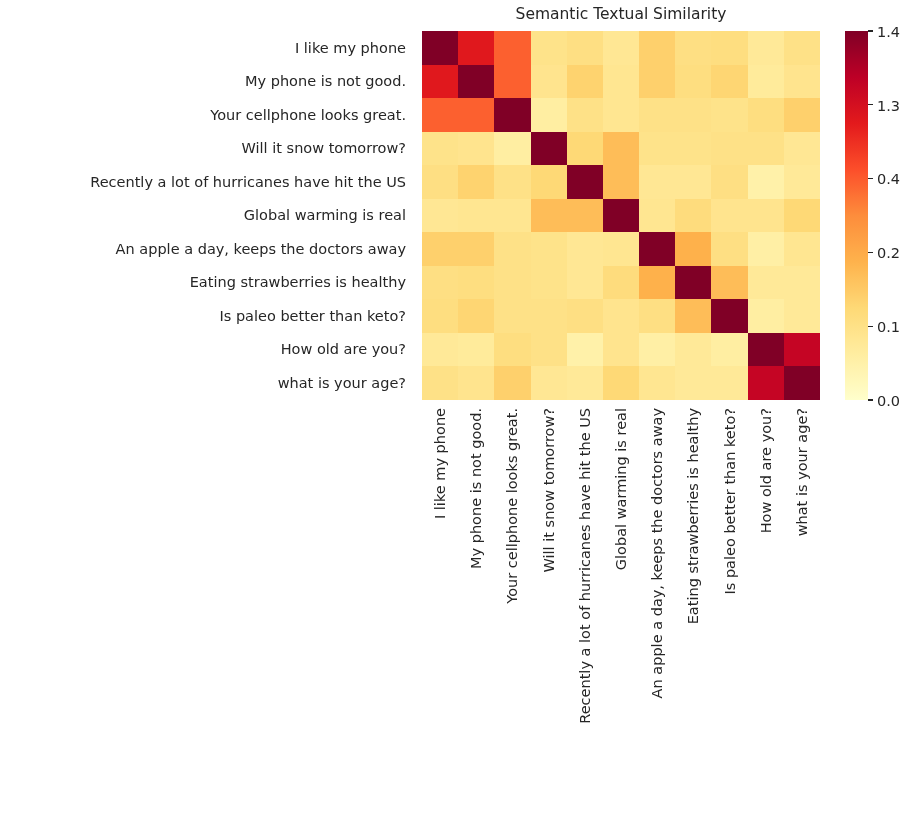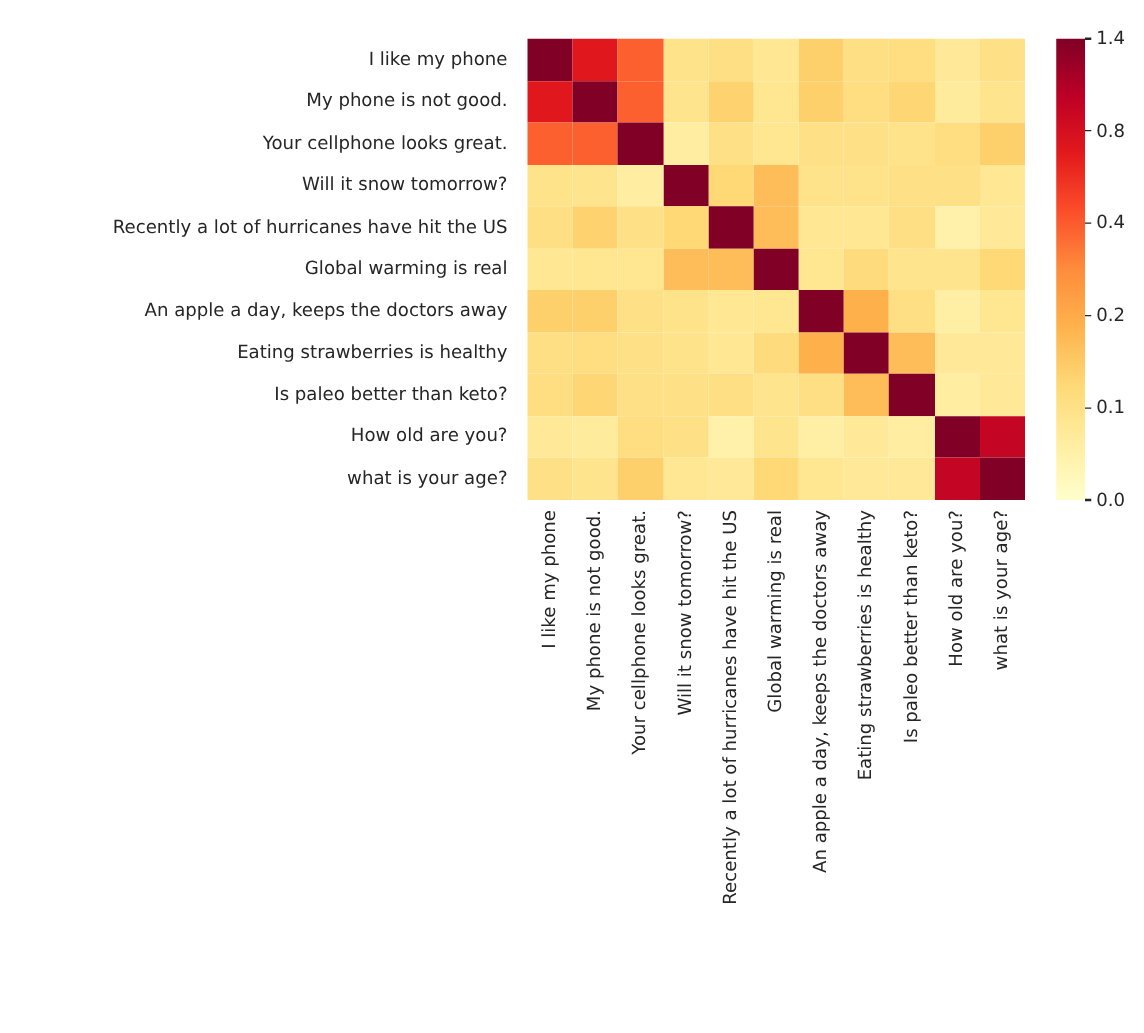--- a/index.html
+++ b/index.html
@@ -138,20 +138,21 @@
     line-height: 1;
     transform: translateY(0.5px);
     white-space: nowrap;
   }
 </style>
 </head>
 <body>
 
 <div id="figure">
 
+  <div id="chart-title">Semantic Textual Similarity</div>
 
   <div id="y-tick-labels">
       <div class="y-tick">I like my phone</div>
       <div class="y-tick">My phone is not good.</div>
       <div class="y-tick">Your cellphone looks great.</div>
       <div class="y-tick">Will it snow tomorrow?</div>
       <div class="y-tick">Recently a lot of hurricanes have hit the US</div>
       <div class="y-tick">Global warming is real</div>
       <div class="y-tick">An apple a day, keeps the doctors away</div>
       <div class="y-tick">Eating strawberries is healthy</div>
@@ -335,21 +336,21 @@
       <div class="cb-tick" style="top: 221.4px;">
         <span class="cb-tick-mark"></span>
         <span class="cb-tick-label">0.2</span>
       </div>
       <div class="cb-tick" style="top: 147.6px;">
         <span class="cb-tick-mark"></span>
         <span class="cb-tick-label">0.4</span>
       </div>
       <div class="cb-tick" style="top: 73.8px;">
         <span class="cb-tick-mark"></span>
-        <span class="cb-tick-label">0.8</span>
+        <span class="cb-tick-label">1.3</span>
       </div>
       <div class="cb-tick" style="top: 0px;">
         <span class="cb-tick-mark"></span>
         <span class="cb-tick-label">1.4</span>
       </div>
     </div>
 
 </div>
 
 </body></html>

